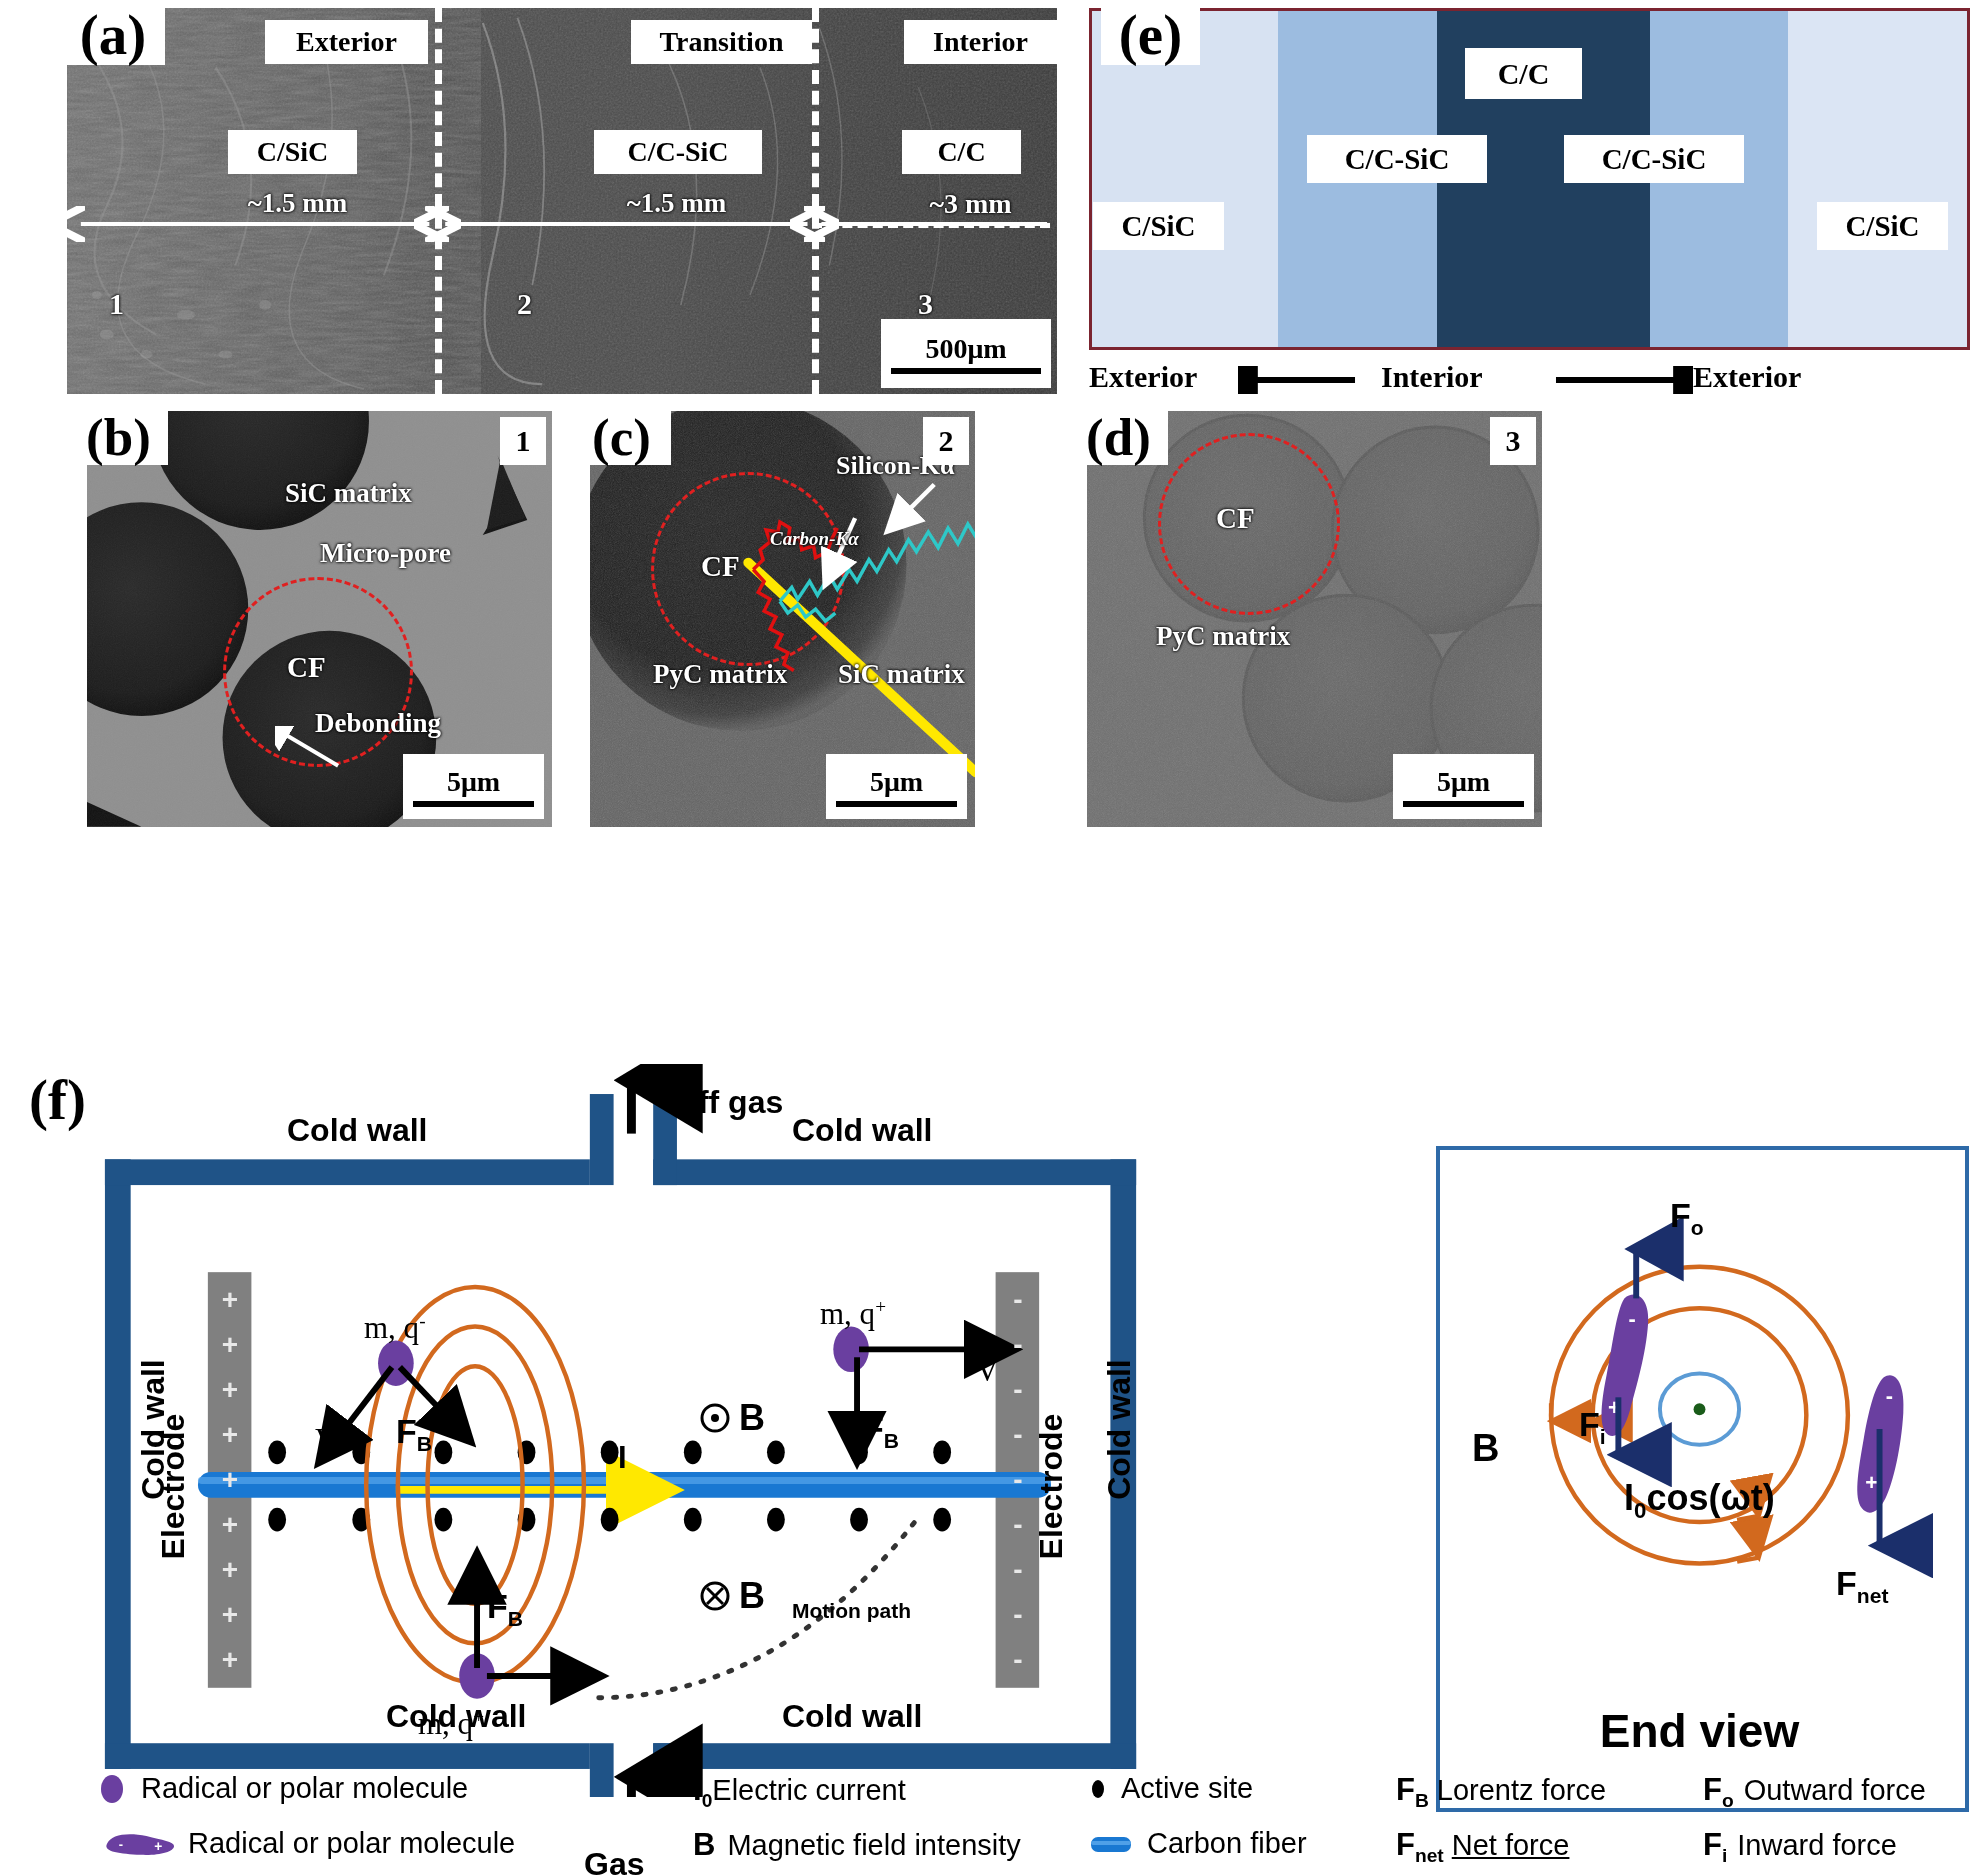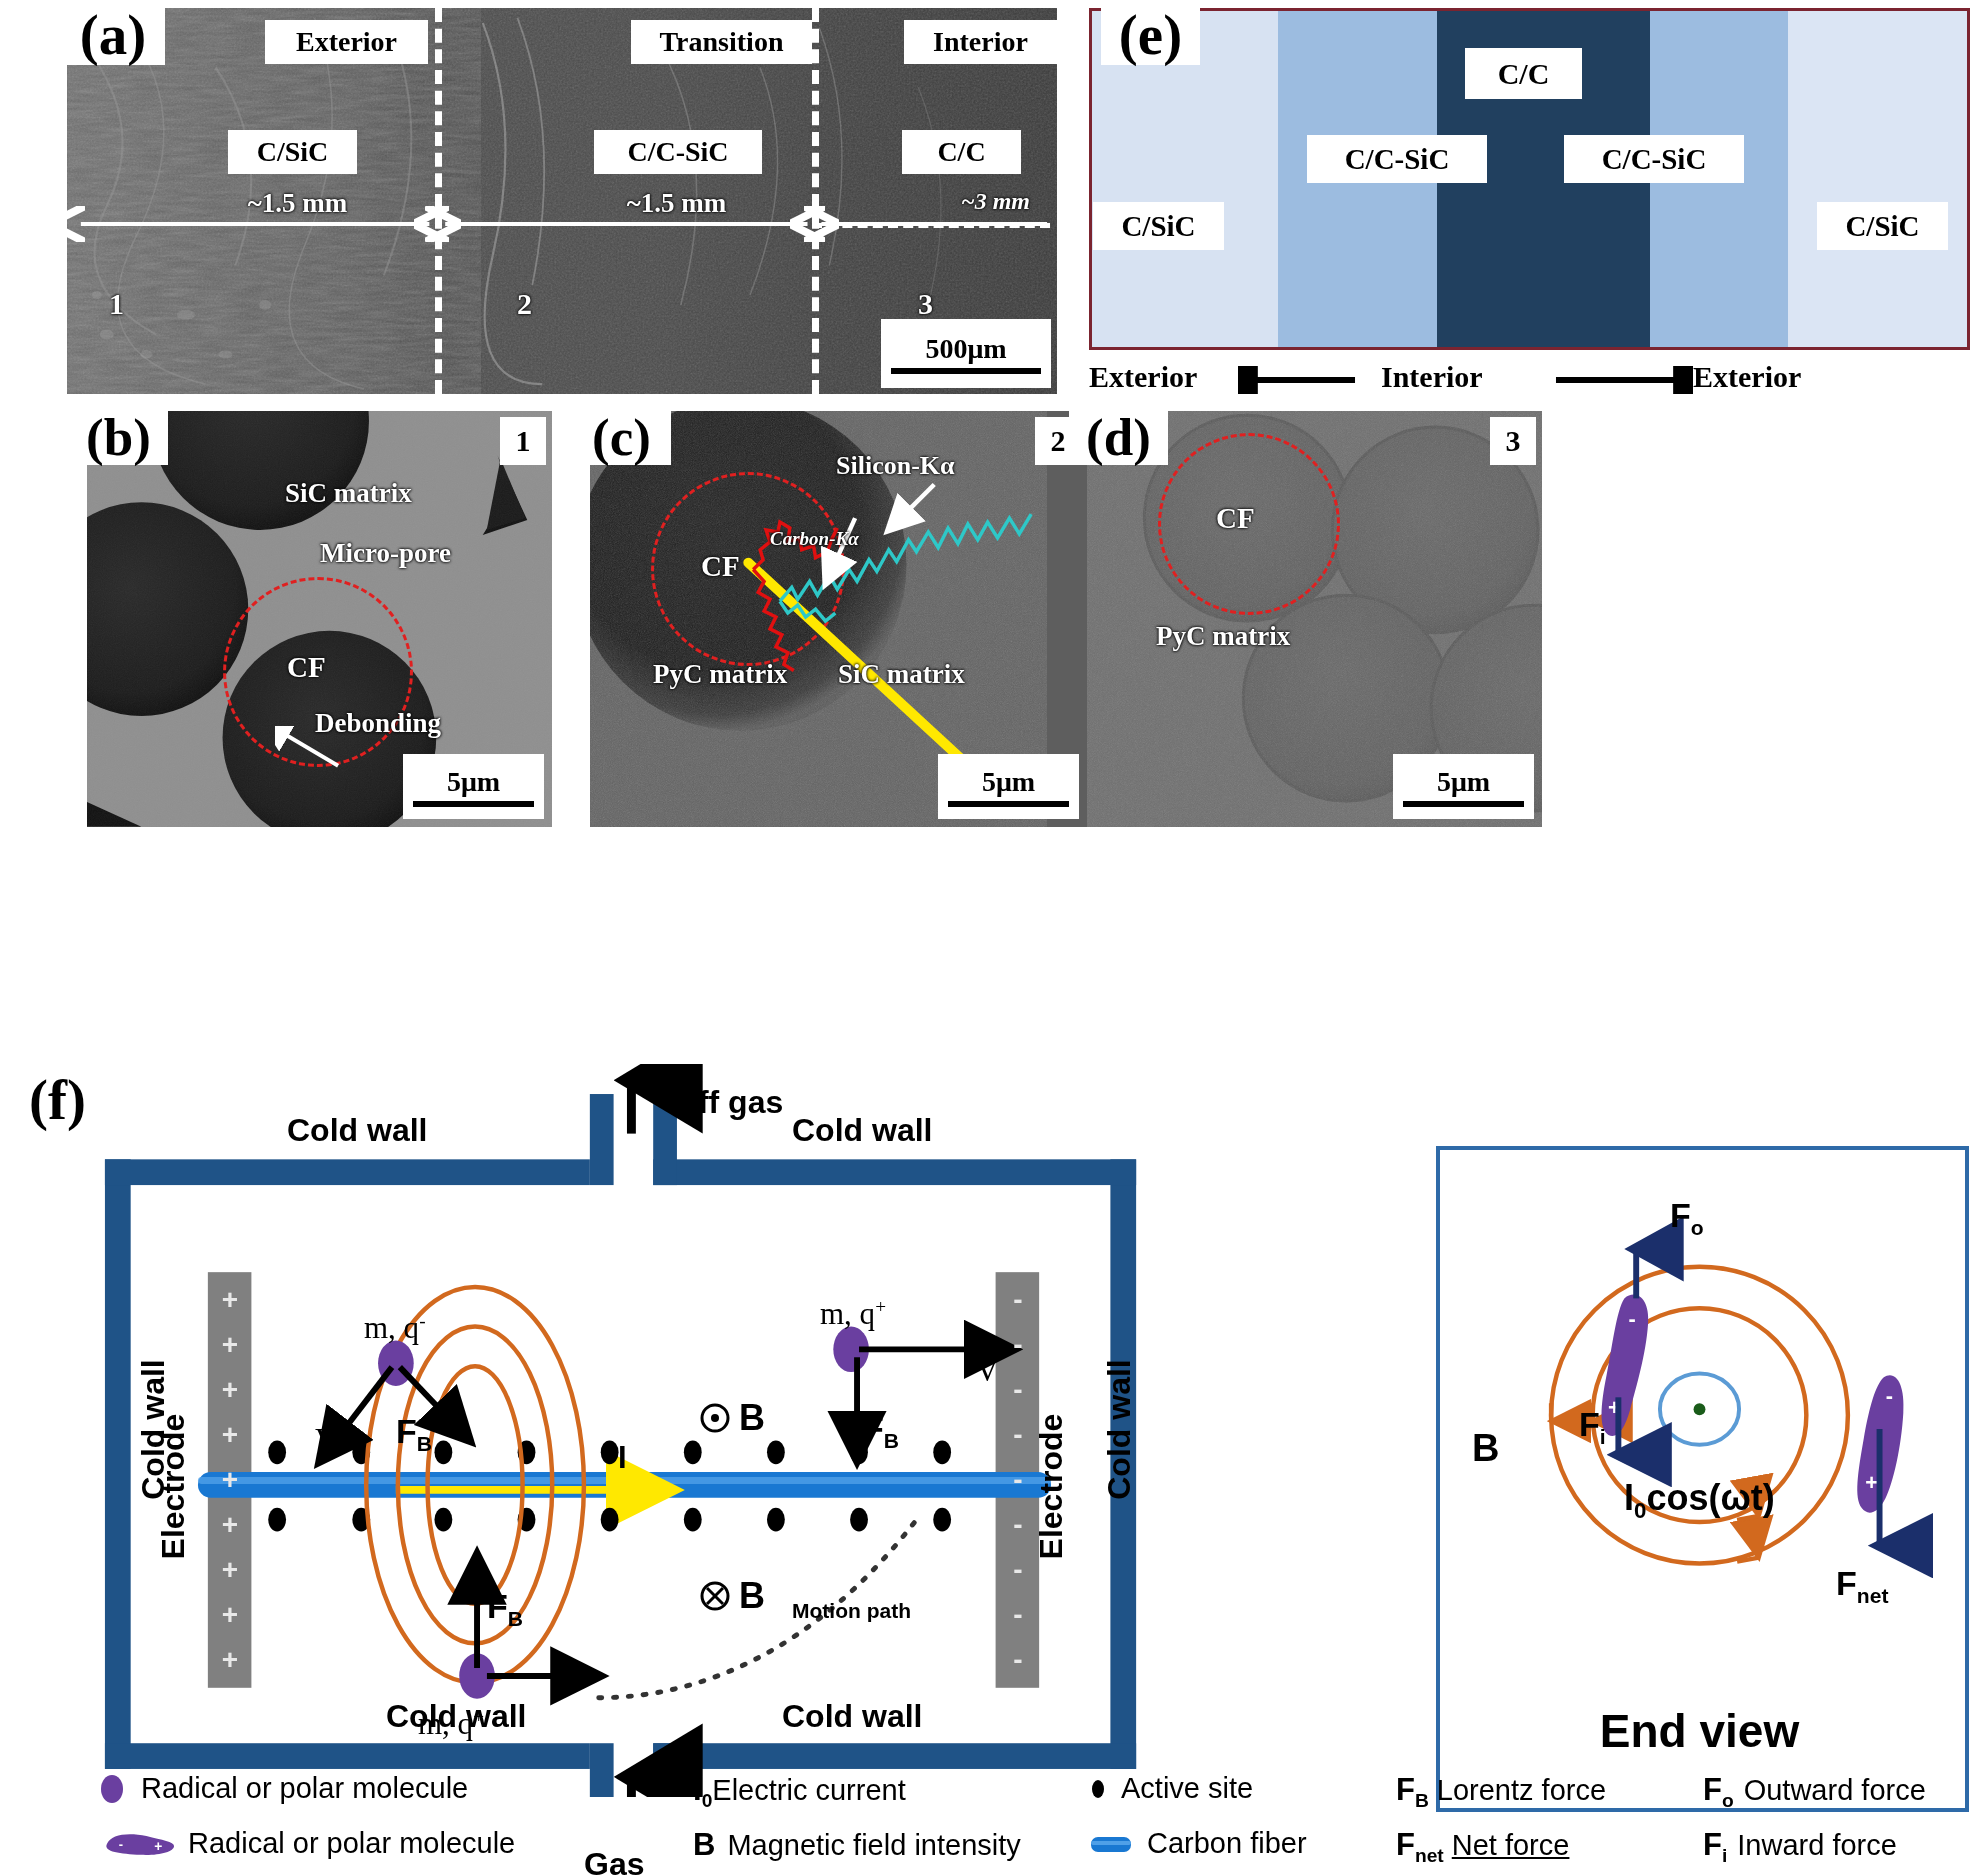--- a/index.html
+++ b/index.html
@@ -91,21 +91,21 @@
   <div class="abs wbox" style="left:198px;top:12px;width:163px;height:44px;font-size:28px;">Exterior</div>
   <div class="abs wbox" style="left:564px;top:12px;width:181px;height:44px;font-size:28px;">Transition</div>
   <div class="abs wbox" style="left:837px;top:12px;width:153px;height:44px;font-size:28px;">Interior</div>
 
   <div class="abs wbox" style="left:161px;top:122px;width:129px;height:44px;font-size:28px;">C/SiC</div>
   <div class="abs wbox" style="left:527px;top:122px;width:168px;height:44px;font-size:28px;">C/C-SiC</div>
   <div class="abs wbox" style="left:835px;top:122px;width:119px;height:44px;font-size:28px;">C/C</div>
 
   <div class="abs semlabel" style="left:161px;top:180px;font-size:27px;width:139px;text-align:center;">~1.5 mm</div>
   <div class="abs semlabel" style="left:535px;top:180px;font-size:27px;width:149px;text-align:center;">~1.5 mm</div>
-  <div class="abs semlabel" style="left:844px;top:180px;font-size:24px;width:119px;text-align:right;font-style:italic;">~3 mm</div>
+  <div class="abs semlabel" style="left:844px;top:180px;font-size:28px;width:119px;text-align:center;">~3 mm</div>
 
   <svg class="abs" style="left:0;top:198px;width:990px;height:40px;" viewBox="0 0 1000 40" width="990" height="40">
     <defs>
       <marker id="arwL" markerWidth="9" markerHeight="9" refX="8" refY="4.5" orient="auto">
         <path d="M9,0 L0,4.5 L9,9" fill="none" stroke="#fff" stroke-width="2"></path>
         </marker>
       <marker id="arwR" markerWidth="9" markerHeight="9" refX="1" refY="4.5" orient="auto">
         <path d="M0,0 L9,4.5 L0,9" fill="none" stroke="#fff" stroke-width="2"></path>
         </marker>
     </defs>
@@ -203,21 +203,21 @@
     <line x1="10" y1="8" x2="64" y2="40" stroke="#fff" stroke-width="4" marker-start="url(#ab1)"></line>
   </svg>
   <div class="numbox" style="right:6px;top:6px;width:46px;height:48px;font-size:30px;">1</div>
   <div class="abs scalebar" style="right:8px;bottom:8px;width:121px;height:57px;">
     <span class="txt" style="font-size:28px;">5μm</span>
     <span class="bar"></span>
   </div>
 </div>
 <div class="abs panelLetter" style="left:69px;top:408px;width:99px;height:57px;font-size:53px;">(b)</div>
 
-<div class="abs sem" style="left:590px;top:411px;width:497px;height:416px;background:#5e5e5e;">
+<div class="abs sem" style="left:590px;top:411px;width:385px;height:416px;background:#5e5e5e;">
   <svg width="457" height="416" style="position:absolute;left:0;top:0;" viewBox="0 0 462 420">
     <defs>
       <radialGradient id="fibC" cx="42%" cy="38%" r="62%">
         <stop offset="0%" stop-color="#232323"></stop>
           <stop offset="70%" stop-color="#1e1e1e"></stop>
         <stop offset="92%" stop-color="#3a3a3a"></stop>
           <stop offset="100%" stop-color="#5a5a5a"></stop>
       </radialGradient>
       <filter id="grC">
           <feTurbulence type="fractalNoise" baseFrequency="1.1" numOctaves="3"></feTurbulence>

